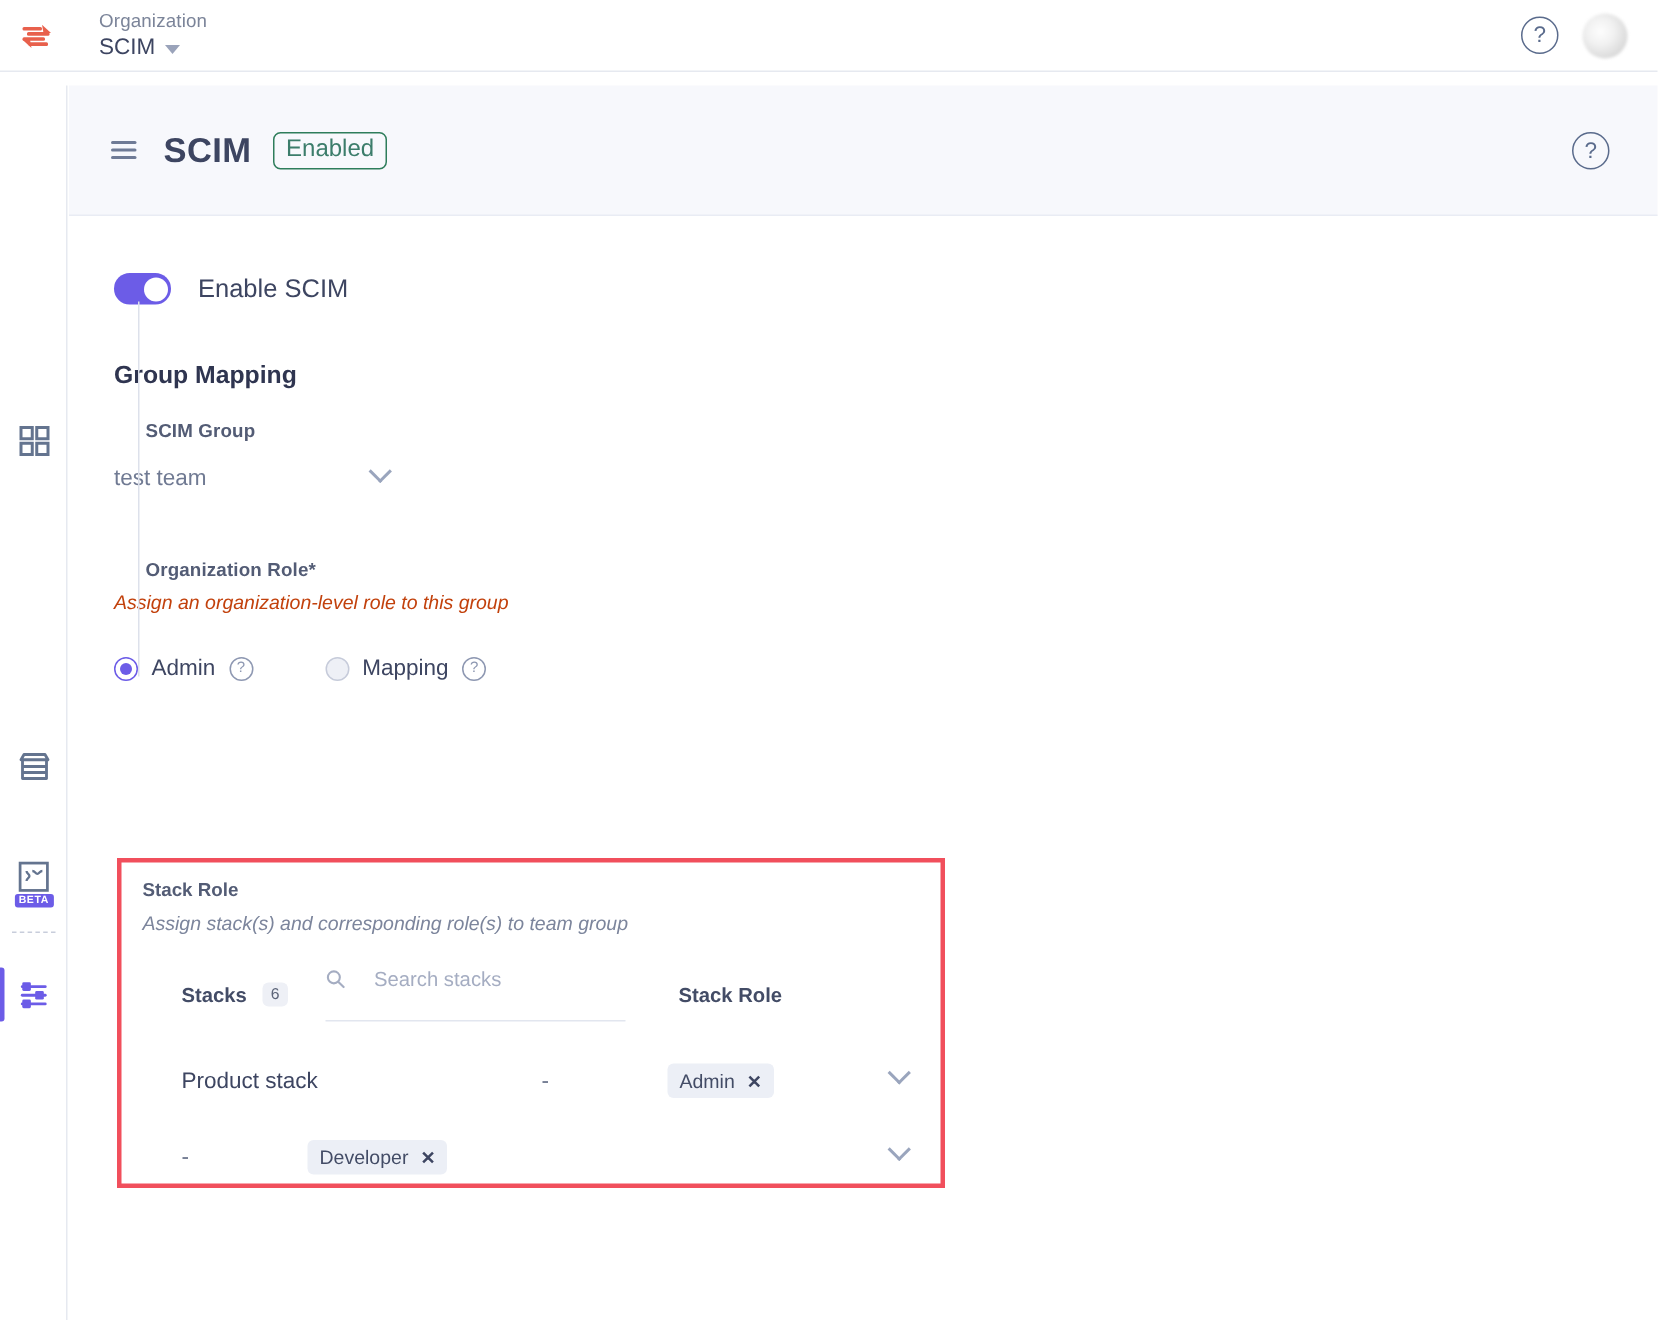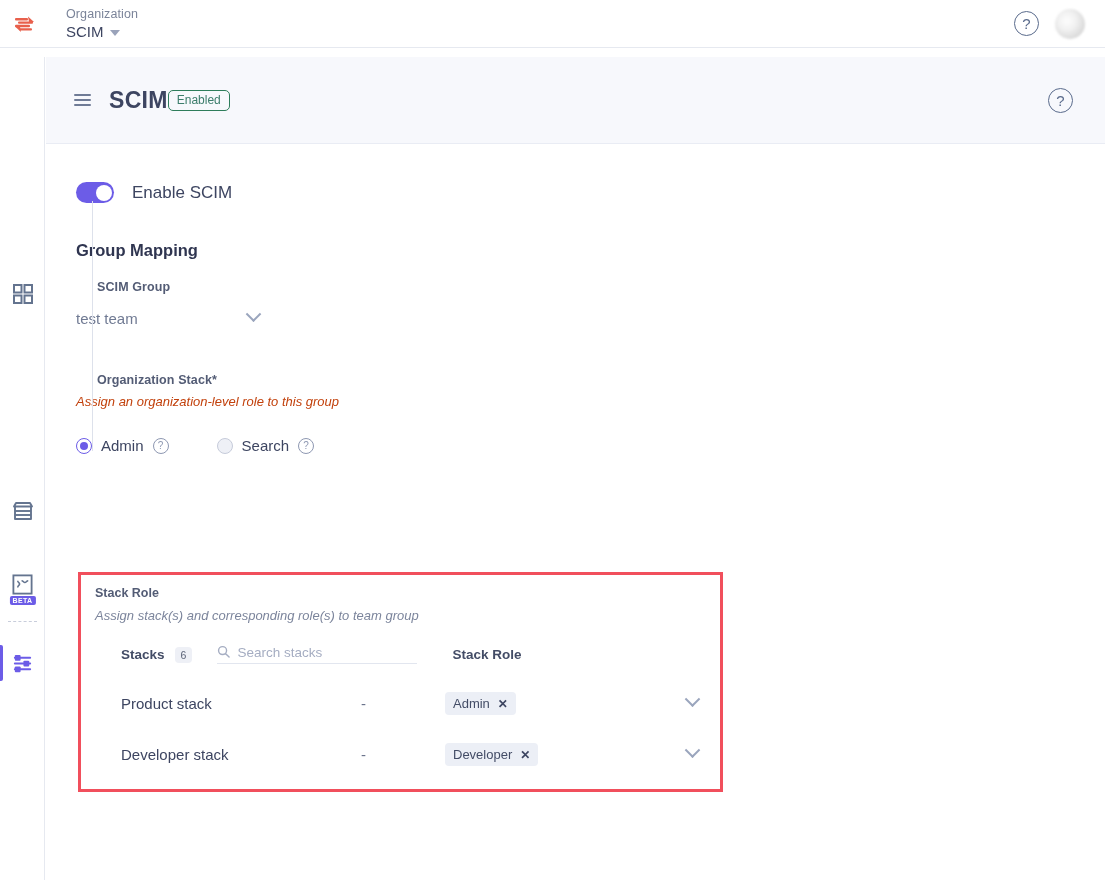--- a/index.html
+++ b/index.html
@@ -83,21 +83,21 @@
     border-bottom: 1px solid #e9ecf4;
     display: flex; align-items: center; padding: 0 32px 0 28px;
   }
   .hamburger { display: flex; flex-direction: column; gap: 3px; cursor: pointer; }
   .hamburger span { display: block; width: 17px; height: 2.2px; background: #6f7b96; border-radius: 1px; }
   .page-title {
     font-size: 23px; font-weight: 700; color: #3d4561; margin-left: 18px;
     letter-spacing: .3px;
   }
   .badge-enabled {
-    font-size: 12px; color: #3c7d6b;
+    margin-left: 14px; font-size: 16px; color: #3c7d6b;
     border: 1.3px solid #2e7d5b; border-radius: 5px; padding: 2px 8px 3px;
     font-weight: 400;
   }
   .page-head-right { margin-left: auto; }
 
   
   .body-wrap { padding: 38px 0 0 30px; position: relative; }
 
   .toggle-row { display: flex; align-items: center; gap: 18px; }
   .switch {
@@ -146,41 +146,41 @@
   }
   .radio-text { font-size: 15px; color: #3d4561; }
   .mini-help {
     width: 16px; height: 16px; border-radius: 50%; border: 1.3px solid #8e98b2;
     color: #8e98b2; font-size: 10px; display: flex; align-items: center;
     justify-content: center; cursor: pointer; flex: none;
   }
 
   
   .stack-block {
-    position: absolute; left: 32px; top: 428px; width: 645px; height: 220px;
+    position: absolute; left: 32px; top: 428px; width: 552px; height: 220px;
     border: 3px solid #f14f5c; padding: 11px 0 0 14px;
   }
   .stack-sub-label { font-size: 12.5px; font-weight: 700; color: #535c75; }
   .stack-sub-hint { font-size: 13px; font-style: italic; color: #7c859c; margin-top: 8px; }
 
   .vline {
     position: absolute; left: 46px; top: 57px; width: 1px; height: 250px;
     background: #dde1eb;
   }
 
   .tbl { margin: 22px 0 0 26px; position: relative; }
   .tbl-head { display: flex; align-items: center; }
   .th-stacks { font-size: 13.5px; font-weight: 700; color: #434c66; }
   .count-pill {
     margin-left: 10px; background: #eef0f6; color: #5c6478; font-size: 10.5px;
     border-radius: 4px; padding: 2px 6px; font-weight: 400;
   }
   .search-wrap {
-    margin-left: 25px; width: 200px; display: flex; gap: 7px;
-    border-bottom: 1px solid #e2e6ef; padding-bottom: 3px;
+    margin-left: 25px; width: 200px; display: flex; align-items: center; gap: 19px;
+    border-bottom: 1px solid #e2e6ef; padding-bottom: 20px;
   }
   .search-wrap input {
     border: 0; outline: 0; font-size: 13.5px; color: #3d4561;
     font-family: "Liberation Sans", sans-serif; background: transparent; width: 160px;
   }
   .search-wrap input::placeholder { color: #a5adc2; }
   .th-role { margin-left: 35px; font-size: 13.5px; font-weight: 700; color: #434c66; }
 
   .trow { display: flex; align-items: center; margin-top: 28px; }
   .td-name { width: 240px; font-size: 15px; color: #3d4561; }
@@ -297,31 +297,31 @@
       <div class="toggle-label">Enable SCIM</div>
     </div>
 
     <div class="section-title">Group Mapping</div>
     <div class="field-label">SCIM Group</div>
     <div class="select-line">
       <span class="select-value">test team</span>
       <span class="chev"></span>
     </div>
 
-    <div class="field-label" style="margin-top:46px">Organization Stack*</div>
+    <div class="field-label" style="margin-top:46px">Organization Role*</div>
     <div class="field-hint">Assign an organization-level role to this group</div>
     <div class="radio-row">
       <div class="radio-opt">
         <span class="radio-dot on"></span>
         <span class="radio-text">Admin</span>
         <span class="mini-help">?</span>
       </div>
       <div class="radio-opt">
         <span class="radio-dot"></span>
-        <span class="radio-text">Search</span>
+        <span class="radio-text">Mapping</span>
         <span class="mini-help">?</span>
       </div>
     </div>
 
     <div class="stack-block">
       <div class="stack-sub-label">Stack Role</div>
       <div class="stack-sub-hint">Assign stack(s) and corresponding role(s) to team group</div>
 
       <div class="tbl">
         <div class="tbl-head">
@@ -343,21 +343,20 @@
           <span class="chip">
             <span>Admin</span>
             <span class="x">✕</span>
           </span>
           <span class="row-chev">
             <span class="chev" style="display:inline-block"></span>
           </span>
         </div>
 
         <div class="trow">
-          <span class="td-name">Developer stack</span>
           <span class="td-dash">-</span>
           <span class="chip">
             <span>Developer</span>
             <span class="x">✕</span>
           </span>
           <span class="row-chev">
             <span class="chev" style="display:inline-block"></span>
           </span>
         </div>
       </div>

